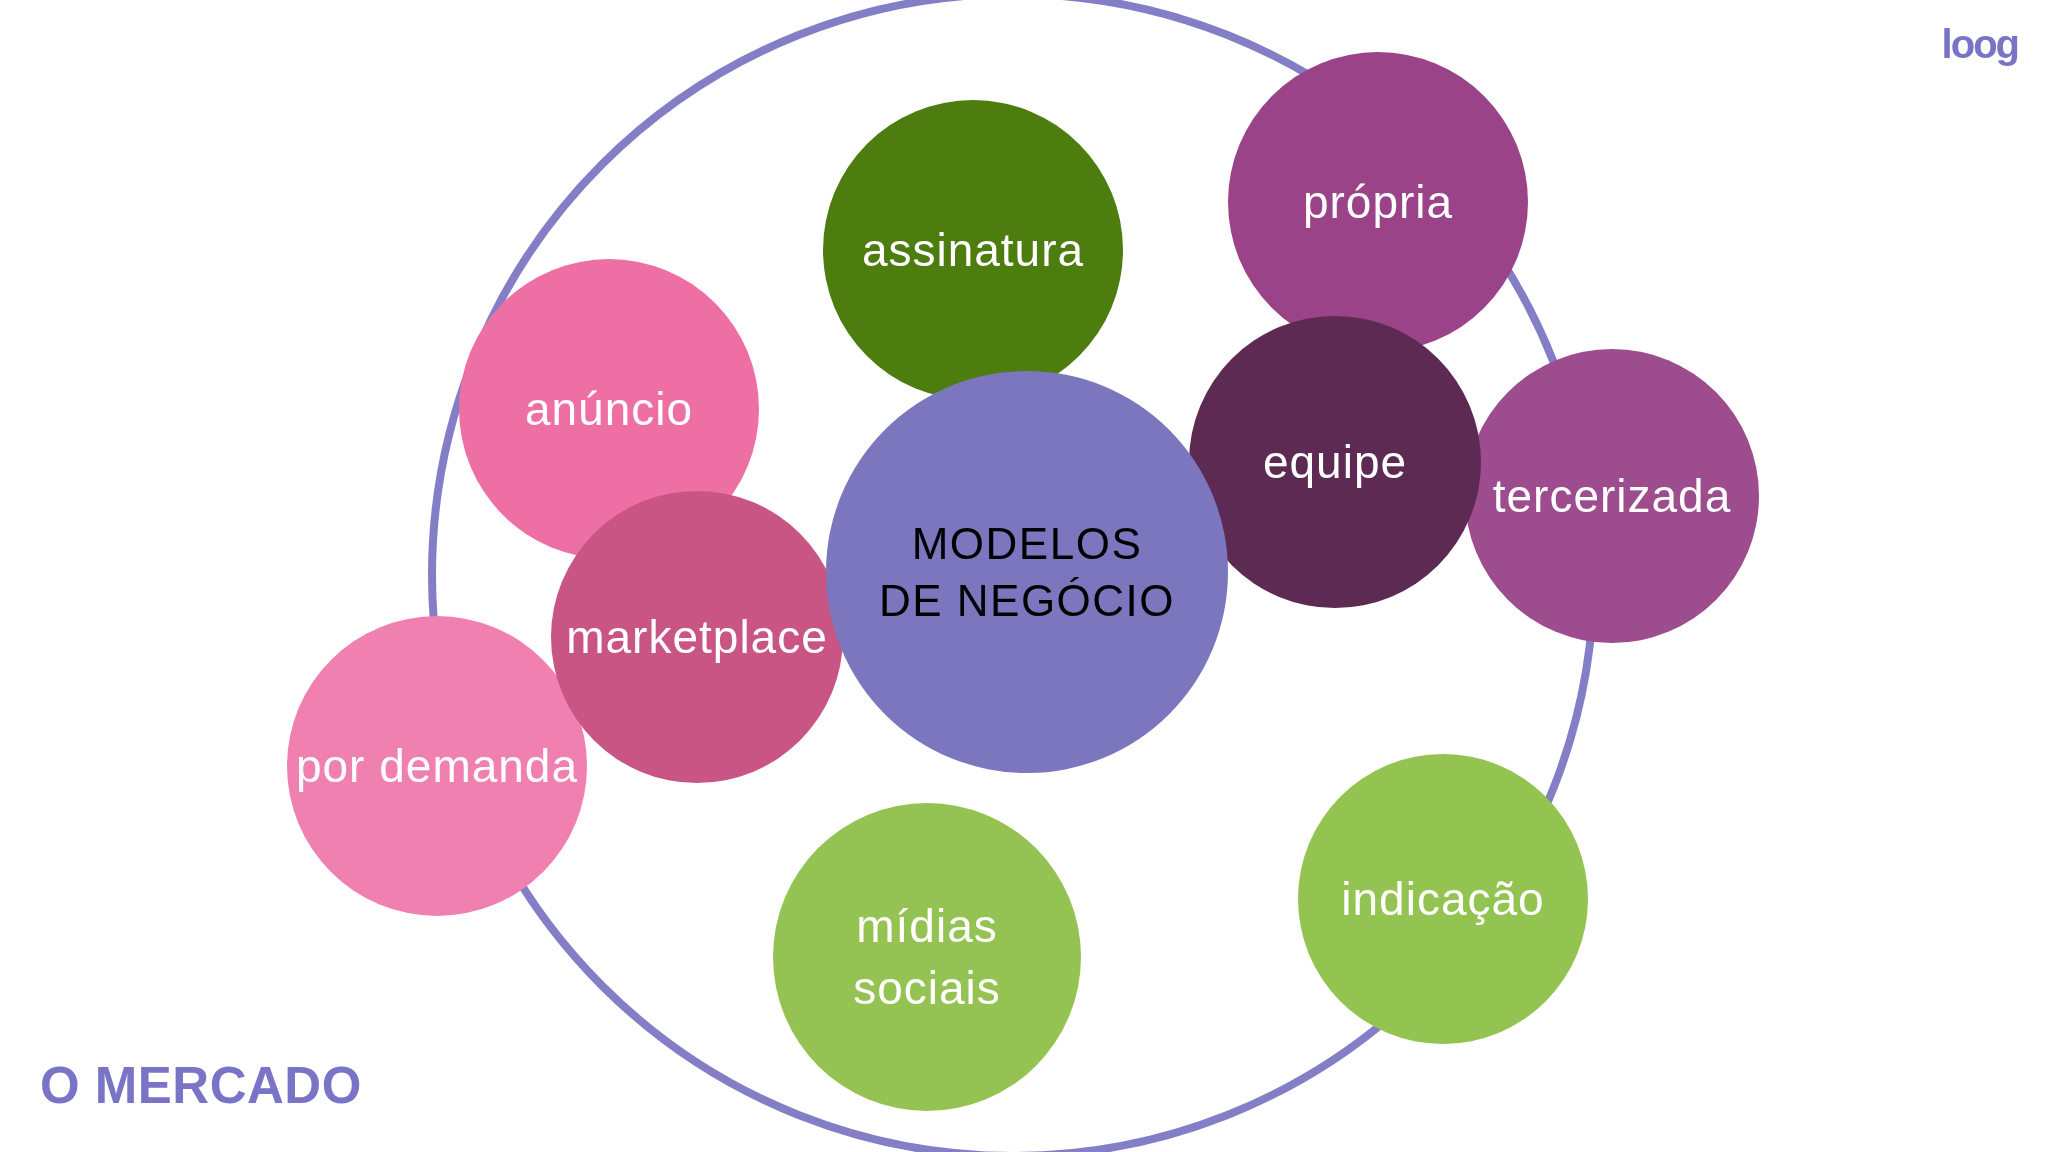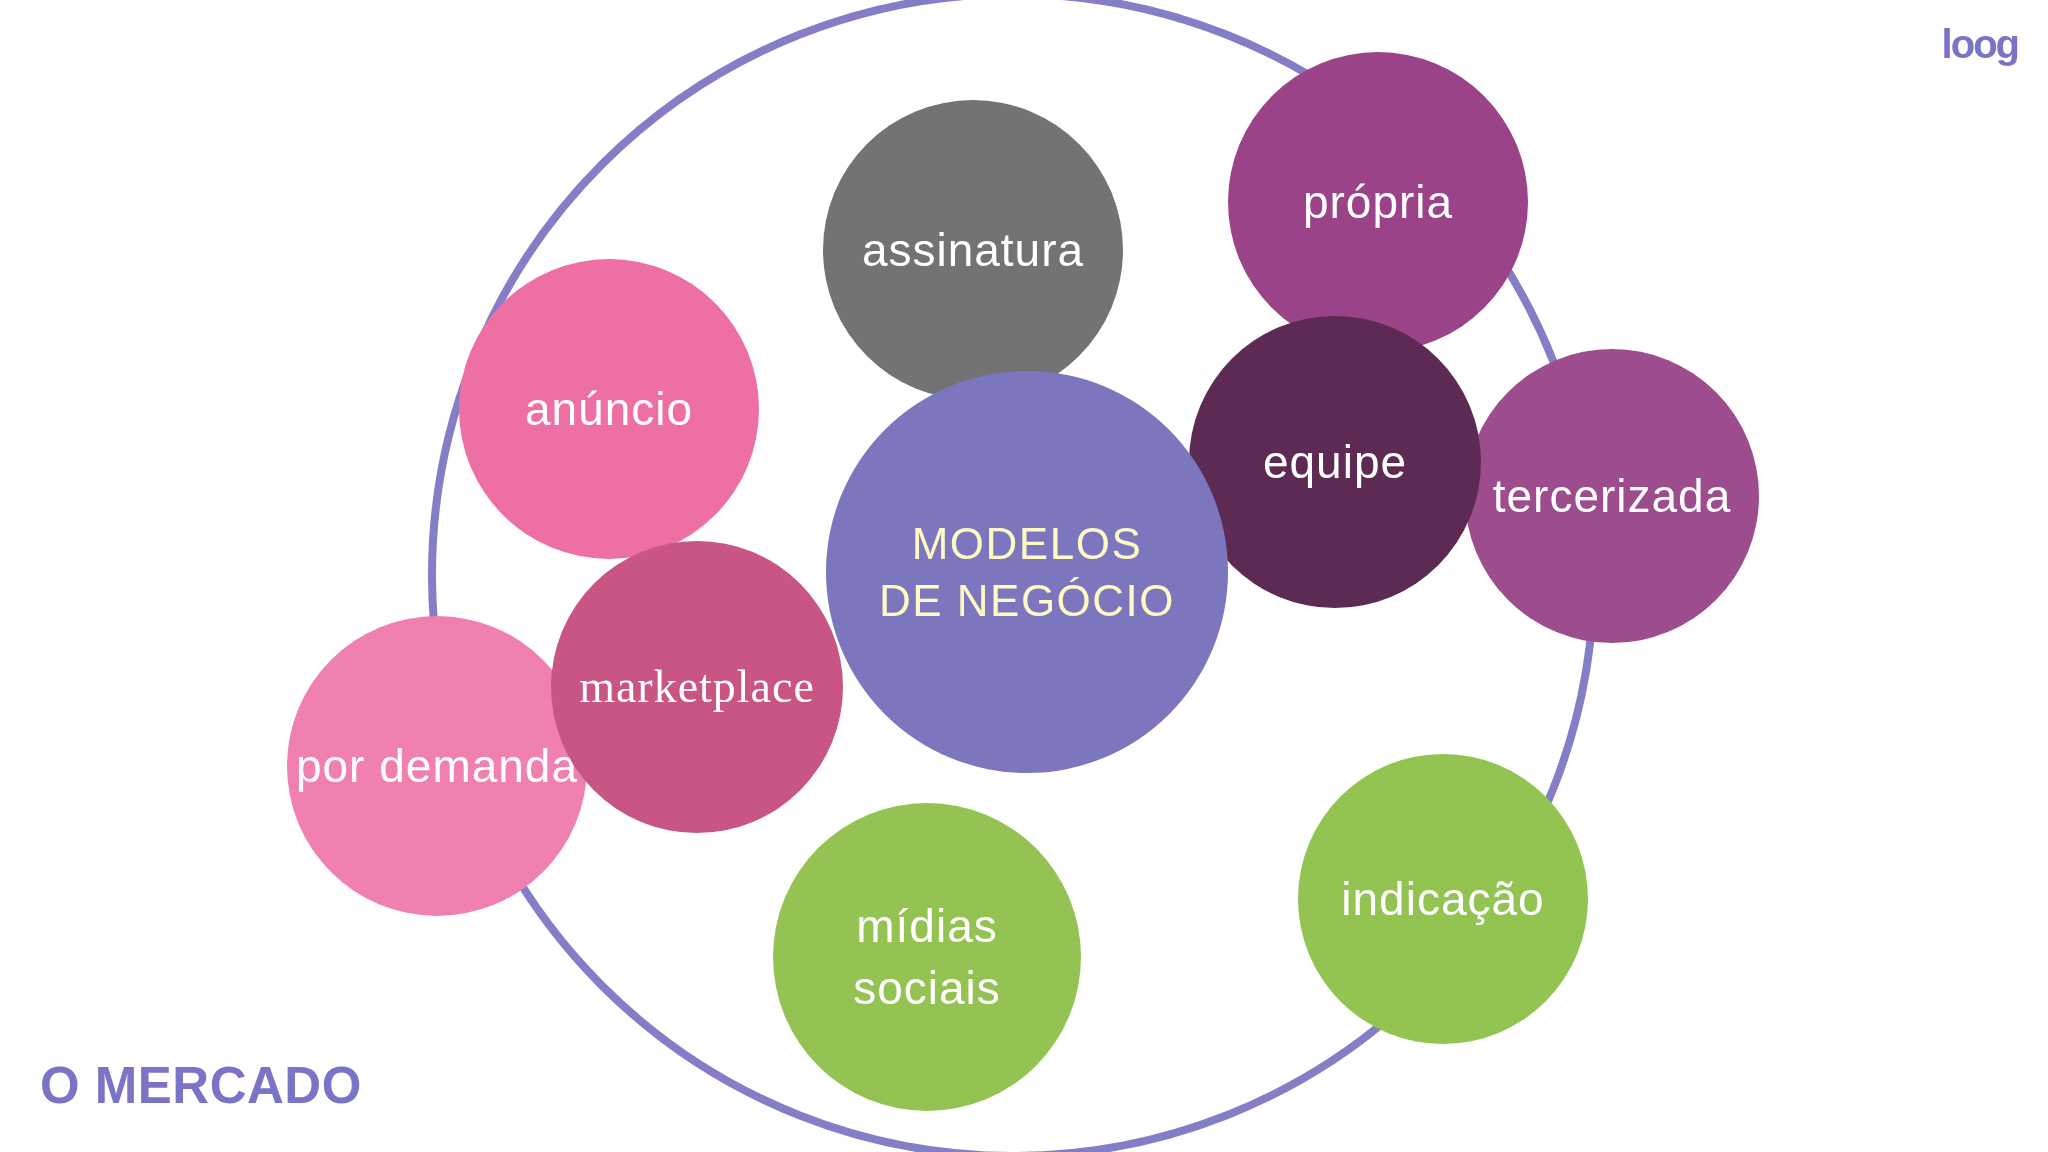--- a/index.html
+++ b/index.html
@@ -43,21 +43,21 @@
     letter-spacing: 1px;
     line-height: 1.35;
     white-space: pre-line;
   }
   .b-assinatura   { left: 823px;  top: 100px; width: 300px; height: 300px; z-index: 1; }
   .b-propria      { left: 1228px; top: 52px;  width: 300px; height: 300px; z-index: 1; }
   .b-tercerizada  { left: 1465px; top: 349px; width: 294px; height: 294px; z-index: 2; }
   .b-equipe       { left: 1189px; top: 316px; width: 292px; height: 292px; z-index: 3; }
   .b-anuncio      { left: 459px;  top: 259px; width: 300px; height: 300px; z-index: 1; }
   .b-por-demanda  { left: 287px;  top: 616px; width: 300px; height: 300px; z-index: 2; }
-  .b-marketplace  { left: 551px;  top: 541px; width: 292px; height: 292px; z-index: 3; font-family: Liberation Serif, serif; }
+  .b-marketplace  { left: 551px;  top: 491px; width: 292px; height: 292px; z-index: 3; }
   .b-midias       { left: 773px;  top: 803px; width: 308px; height: 308px; z-index: 1; }
   .b-indicacao    { left: 1031px; top: 728px; width: 290px; height: 290px; z-index: 2; }
   .b-autonomo     { left: 1298px; top: 754px; width: 290px; height: 290px; z-index: 3; }
   .b-center       { left: 826px;  top: 371px; width: 402px; height: 402px; z-index: 5; }
   .b-center .bubble-label {
     font-size: 44px;
     letter-spacing: 1.5px;
     line-height: 1.3;
   }
   
@@ -84,21 +84,21 @@
     z-index: 6;
   }
 </style>
 </head>
 <body>
 
 <div class="slide">
 
   <div class="ring" style="border-color: rgb(132, 126, 198);"></div>
 
-  <div class="bubble b-assinatura" style="background-color: #737373;">
+  <div class="bubble b-assinatura" style="background-color: #4d7c0f;">
     <span class="bubble-label">assinatura</span>
   </div>
 
   <div class="bubble b-propria" style="background-color: rgb(154, 67, 136);">
     <span class="bubble-label">própria</span>
   </div>
 
   <div class="bubble b-tercerizada" style="background-color: rgb(157, 76, 142);">
     <span class="bubble-label">tercerizada</span>
   </div>
@@ -123,21 +123,21 @@
     <span class="bubble-label">mídias
 sociais</span>
   </div>
 
 
   <div class="bubble b-autonomo" style="background-color: rgb(147, 195, 80);">
     <span class="bubble-label">indicação</span>
   </div>
 
   <div class="bubble b-center" style="background-color: rgb(123, 118, 189);">
-    <span class="bubble-label" style="color: #fef9c3;">MODELOS
+    <span class="bubble-label" style="color: #000000;">MODELOS
 DE NEGÓCIO</span>
   </div>
 
   <div class="logo" style="color: rgb(122, 116, 198);">loog</div>
 
   <div class="footer-title" style="color: rgb(122, 116, 198);">O MERCADO</div>
 
 </div>
 
 </body></html>

